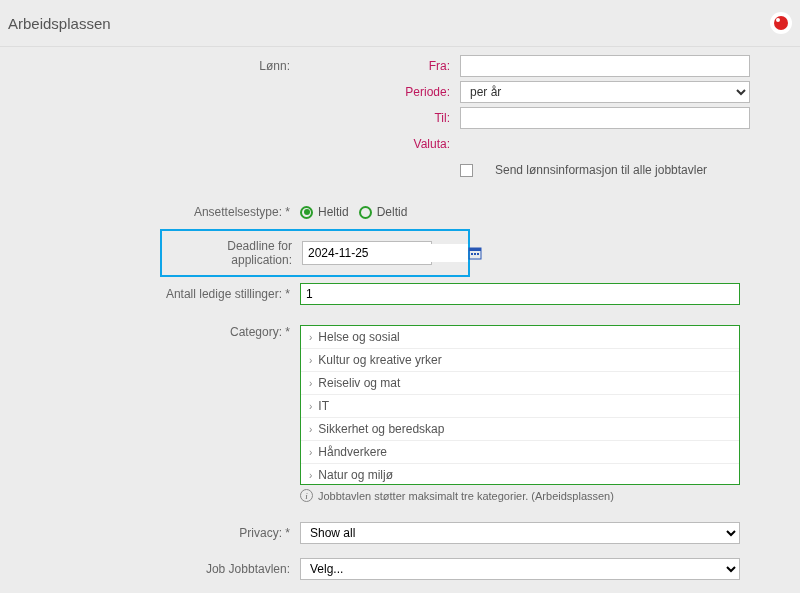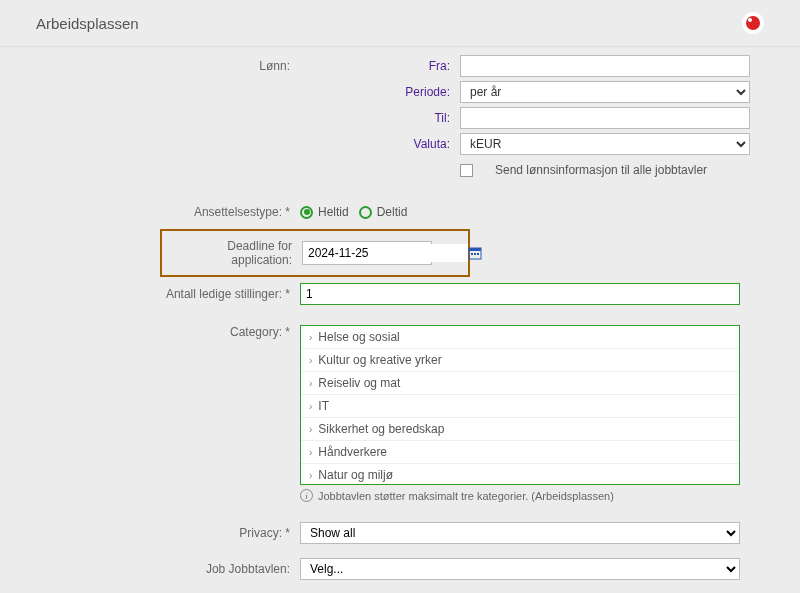--- a/index.html
+++ b/index.html
@@ -1,41 +1,41 @@
 <!DOCTYPE html>
 <html><head>
 <meta charset="utf-8">
 <style>
 * { box-sizing: border-box; margin: 0; padding: 0; }
 body { font-family: Arial, sans-serif; font-size: 12px; color: #555; background: #ececec; width: 800px; height: 593px; overflow: hidden; }
-.header { display: flex; justify-content: space-between; align-items: center; padding: 12px 36px; border-bottom: 1px solid #ddd; }
+.header { display: flex; justify-content: space-between; align-items: center; padding: 12px 8px; border-bottom: 1px solid #ddd; }
 .header-title { font-size: 15px; color: #555; }
 .logo { width: 22px; height: 22px; background: #fff; border-radius: 50%; display: flex; align-items: center; justify-content: center; }
 .logo-inner { width: 14px; height: 14px; background: #d22; border-radius: 50%; position: relative; }
 .logo-inner::after { content: ''; position: absolute; width: 4px; height: 4px; background: #fff; border-radius: 50%; top: 2px; left: 2px; }
 .form-area { padding: 8px 30px 8px; }
 .row { display: flex; align-items: center; margin-bottom: 4px; min-height: 22px; }
 .label-col { width: 270px; text-align: right; padding-right: 10px; font-size: 12px; color: #666; }
 .input-col { flex: 1; }
-.sub-label { width: 160px; text-align: right; padding-right: 10px; font-size: 12px; color: #4c1d95; }
+.sub-label { width: 160px; text-align: right; padding-right: 10px; font-size: 12px; color: #be185d; }
 .text-input, .select-input { width: 290px; height: 22px; border: 1px solid #bbb; background: #fff; padding: 2px 5px; font-size: 12px; color: #333; }
 .select-input { width: 290px; }
 .wide-select { width: 440px; height: 22px; border: 1px solid #bbb; background: #fff; padding: 2px 5px; font-size: 12px; }
 .num-input { width: 440px; height: 22px; border: 1px solid #2a9d2a; background: #fff; padding: 2px 5px; font-size: 12px; }
 .date-wrap { display: flex; align-items: center; border: 1px solid #bbb; background: #fff; width: 130px; height: 24px; }
 .date-input { border: none; flex: 1; padding: 2px 5px; font-size: 12px; outline: none; }
 .cal-icon { width: 20px; height: 20px; display: flex; align-items: center; justify-content: center; cursor: pointer; }
 .cal-icon svg { width: 14px; height: 14px; }
 .radio-group { display: flex; gap: 10px; align-items: center; }
 .radio-item { display: flex; align-items: center; gap: 5px; cursor: pointer; }
 .radio-circle { width: 13px; height: 13px; border: 2px solid #2a9d2a; border-radius: 50%; display: flex; align-items: center; justify-content: center; }
 .radio-circle.checked::after { content: ''; width: 6px; height: 6px; background: #2a9d2a; border-radius: 50%; }
 .checkbox-row { display: flex; align-items: center; gap: 22px; margin-left: 0; }
 .checkbox-box { width: 13px; height: 13px; border: 1px solid #999; background: #fff; }
-.highlight-box { border: 2px solid #a16207; padding: 8px 10px; display: flex; align-items: center; margin: 6px 0 6px 130px; width: 310px; }
+.highlight-box { border: 2px solid #0ea5e9; padding: 8px 10px; display: flex; align-items: center; margin: 6px 0 6px 130px; width: 310px; }
 .highlight-label { width: 130px; text-align: right; padding-right: 10px; font-size: 12px; color: #666; }
 .category-box { border: 1px solid #2a9d2a; width: 440px; height: 160px; overflow-y: scroll; background: #fff; }
 .cat-item { display: flex; align-items: center; gap: 6px; padding: 4px 8px; border-bottom: 1px solid #eee; cursor: pointer; font-size: 12px; color: #555; }
 .chevron { color: #888; font-size: 10px; }
 .info-row { display: flex; align-items: center; gap: 5px; margin-top: 4px; font-size: 11px; color: #666; }
 .info-icon { width: 13px; height: 13px; border: 1px solid #888; border-radius: 50%; display: flex; align-items: center; justify-content: center; font-size: 9px; font-style: italic; font-family: serif; }
 .spacer { height: 10px; }
 .spacer-lg { height: 16px; }
 .category-box::-webkit-scrollbar { width: 14px; }
 .category-box::-webkit-scrollbar-track { background: #f0f0f0; }
@@ -64,21 +64,20 @@
     <select class="select-input"><option>per år</option></select>
   </div>
   <div class="row">
     <div class="label-col"></div>
     <div class="sub-label">Til:</div>
     <input class="text-input" value="" style="">
   </div>
   <div class="row">
     <div class="label-col"></div>
     <div class="sub-label">Valuta:</div>
-    <select class="select-input"><option>kEUR</option></select>
   </div>
   <div class="row">
     <div class="label-col"></div>
     <div class="sub-label"></div>
     <div class="checkbox-row">
       <div class="checkbox-box"></div>
       <span>Send lønnsinformasjon til alle jobbtavler</span>
     </div>
   </div>
 

